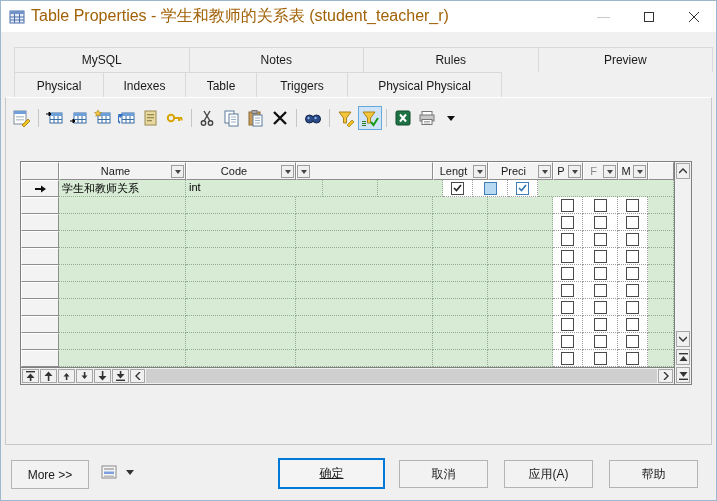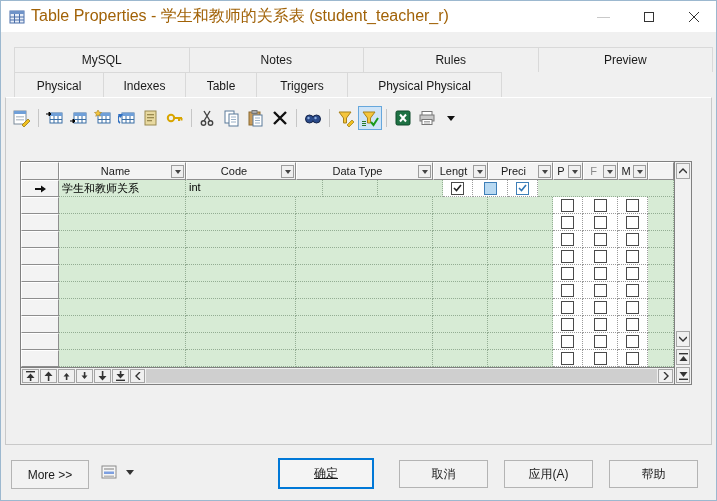--- a/index.html
+++ b/index.html
@@ -81,21 +81,21 @@
     display:flex; align-items:center; justify-content:center; }
   .hbtn { width:15px; flex:0 0 15px; background:#f0f0f0; border:1px solid #a5a5a5; margin:1px;
     display:flex; align-items:center; justify-content:center; }
   .htrack { flex:1; background:#cfcfcf; margin:1px 0; }
 
   
   .footer { position:absolute; left:0; right:0; bottom:0; height:55px; background:#f0f0f0; }
   .btn { position:absolute; background:#f2f2f2; border:1px solid #b4b4b4; font-size:12px;
     display:flex; align-items:center; justify-content:center; color:#1a1a1a; }
   .btn-more { left:10px; top:15px; width:78px; height:29px; }
-  .btn-ok { left:277px; top:13px; width:96px; height:31px; border:2px solid #0078d7; background:#f4f4f4;text-decoration:underline; }
+  .btn-ok { left:277px; top:13px; width:107px; height:31px; border:2px solid #0078d7; background:#f4f4f4;text-decoration:underline; }
   .btn-cancel { left:398px; top:15px; width:89px; height:28px; }
   .btn-apply { left:503px; top:15px; width:89px; height:28px; }
   .btn-help { left:608px; top:15px; width:89px; height:28px; }
   .sheetmenu { position:absolute; left:100px; top:19px; display:flex; align-items:center; }
   .sheetmenu .caret { margin-left:8px; border:4px solid transparent; border-top:5px solid #333; margin-top:4px; }
 </style>
 </head>
 <body>
 
 <div id="window">
@@ -279,21 +279,20 @@
             </div>
             <div class="gh" style="width: 127px; flex: 0 0 127px;">
               <span class="lbl">Name</span>
               <span class="ghdrop"></span>
             </div>
             <div class="gh" style="width: 110px; flex: 0 0 110px;">
               <span class="lbl">Code</span>
               <span class="ghdrop"></span>
             </div>
             <div class="gh" style="width: 137px; flex: 0 0 137px;">
-              <span class="lbl">Data Type</span>
               <span class="ghdrop"></span>
             </div>
             <div class="gh" style="width: 55px; flex: 0 0 55px;">
               <span class="lbl">Lengt</span>
               <span class="ghdrop"></span>
             </div>
             <div class="gh" style="width: 65px; flex: 0 0 65px;">
               <span class="lbl">Preci</span>
               <span class="ghdrop"></span>
             </div>

